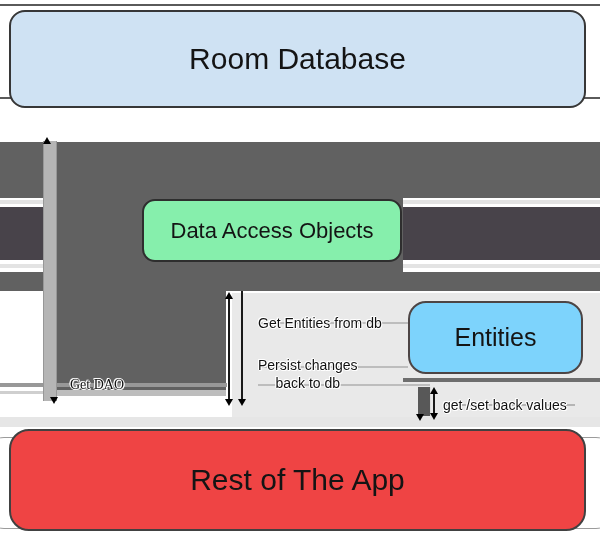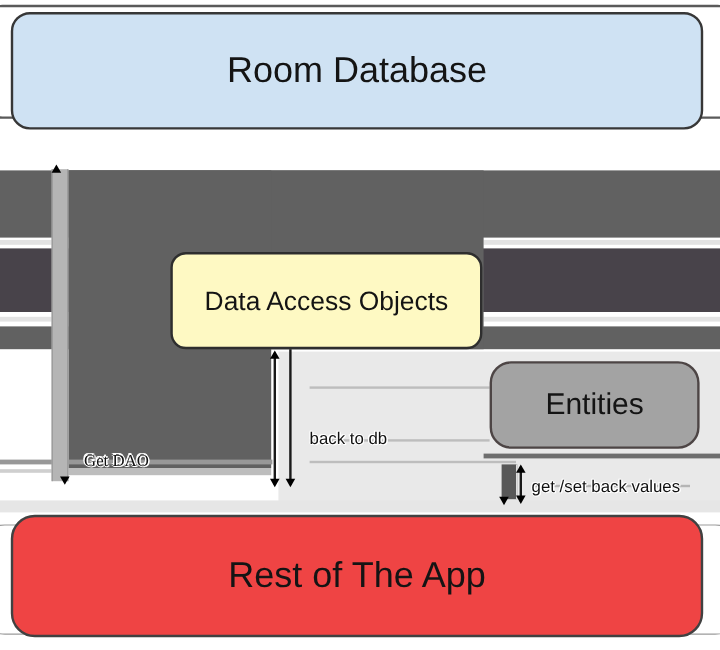--- a/index.html
+++ b/index.html
@@ -13,22 +13,22 @@
   .band{background:#616161;}
   .band-darker{background:#48434a;}
   .gap-stripe{background:#e3e3e3;}
 
   
   .node{
     display:flex;align-items:center;justify-content:center;
     border:2px solid #373737;text-align:center;
   }
   .node-room{left:9px;top:10px;width:577px;height:98px;border-radius:16px;background:#cfe2f3;font-size:30px;align-items:center;}
-  .node-dao{left:142px;top:210px;width:260px;height:81px;border-radius:13px;background:#fef9c3;font-size:22px;border-color:#2e2e2e;}
-  .node-entities{left:408px;top:301px;width:175px;height:73px;border-radius:18px;background:#a3a3a3;font-size:25px;border-color:#4d4545;}
+  .node-dao{left:142px;top:199px;width:260px;height:63px;border-radius:13px;background:#86efac;font-size:22px;border-color:#2e2e2e;}
+  .node-entities{left:408px;top:301px;width:175px;height:73px;border-radius:18px;background:#7dd3fc;font-size:25px;border-color:#4d4545;}
   .node-rest{left:9px;top:429px;width:577px;height:102px;border-radius:20px;background:#ef4444;font-size:30px;border-color:#414141;}
 
   
   .ghost-outline{border:2px solid #5a5a5a;background:transparent;border-radius:18px;}
   .ghost-top{left:-16px;top:4px;width:632px;height:95px;}
   .ghost-bottom{left:-16px;top:437px;width:632px;height:92px;border-width:1px;border-color:#9b9b9b;border-radius:20px;}
 
   
   .vbar{left:43px;top:141px;width:14px;height:260px;background:#b5b5b5;border-left:1px solid #979797;border-right:1px solid #979797;}
 
@@ -83,21 +83,22 @@
   <div class="hline" style="left:258px;top:322px;width:150px;height:2px;background:#bdbdbd;"></div>
   <div class="hline" style="left:258px;top:366px;width:150px;height:2px;background:#bdbdbd;"></div>
   <div class="hline" style="left:258px;top:384px;width:172px;height:2px;background:#bdbdbd;"></div>
 
   <div class="vline" style="left:228px;top:294px;height:110px;"></div>
   <div class="head-up" style="left:225px;top:292px;"></div>
   <div class="head-down" style="left:225px;top:399px;"></div>
   <div class="vline" style="left:241px;top:291px;height:113px;"></div>
   <div class="head-down" style="left:238px;top:399px;"></div>
 
-  <div class="lbl" style="left:258px;top:356px;"><span style="position:static;display:block;">back to db</span></div>
+  <div class="lbl" style="left:258px;top:314px;">Get Entities from db</div>
+  <div class="lbl" style="left:258px;top:356px;"><span style="position:static;display:block;">Persist changes</span><span style="position:static;display:block;text-align:center;">back to db</span></div>
 
   <div class="node node-dao">
     <span style="position:static;">Data Access Objects</span>
   </div>
 
   <div class="hline" style="left:403px;top:378px;width:197px;height:4px;background:#6e6e6e;"></div>
   <div class="node node-entities">
     <span style="position:static;">Entities</span>
   </div>
 

